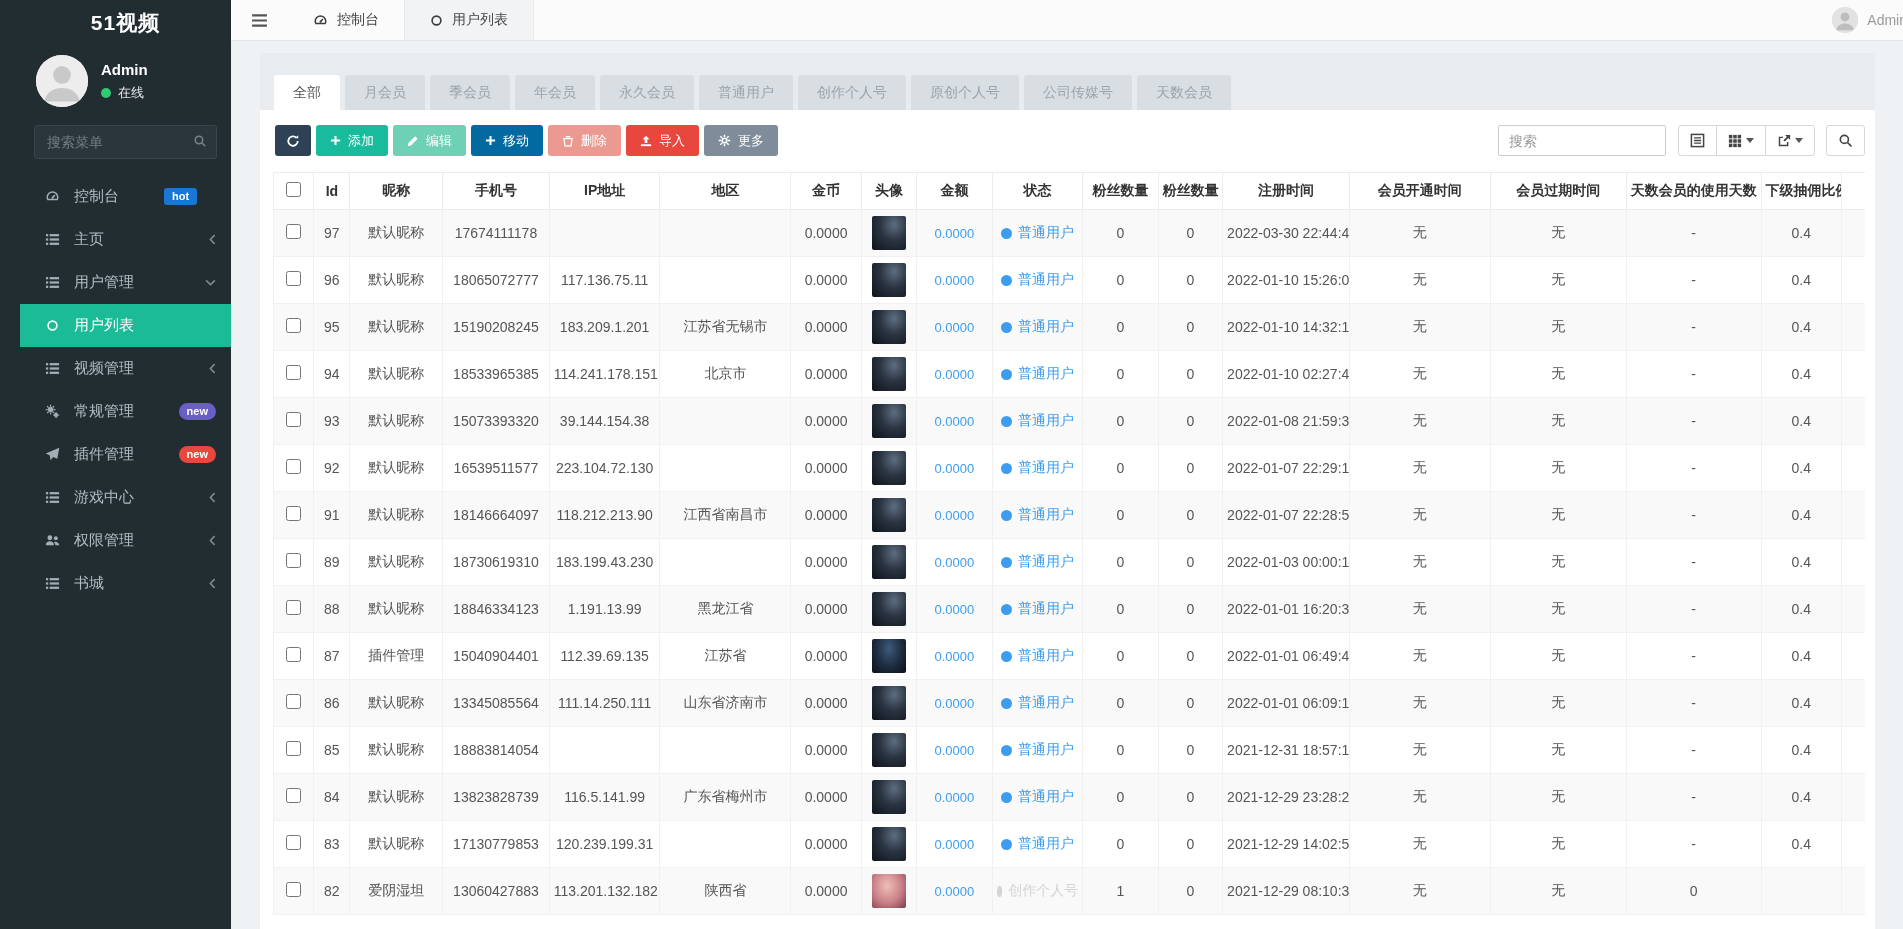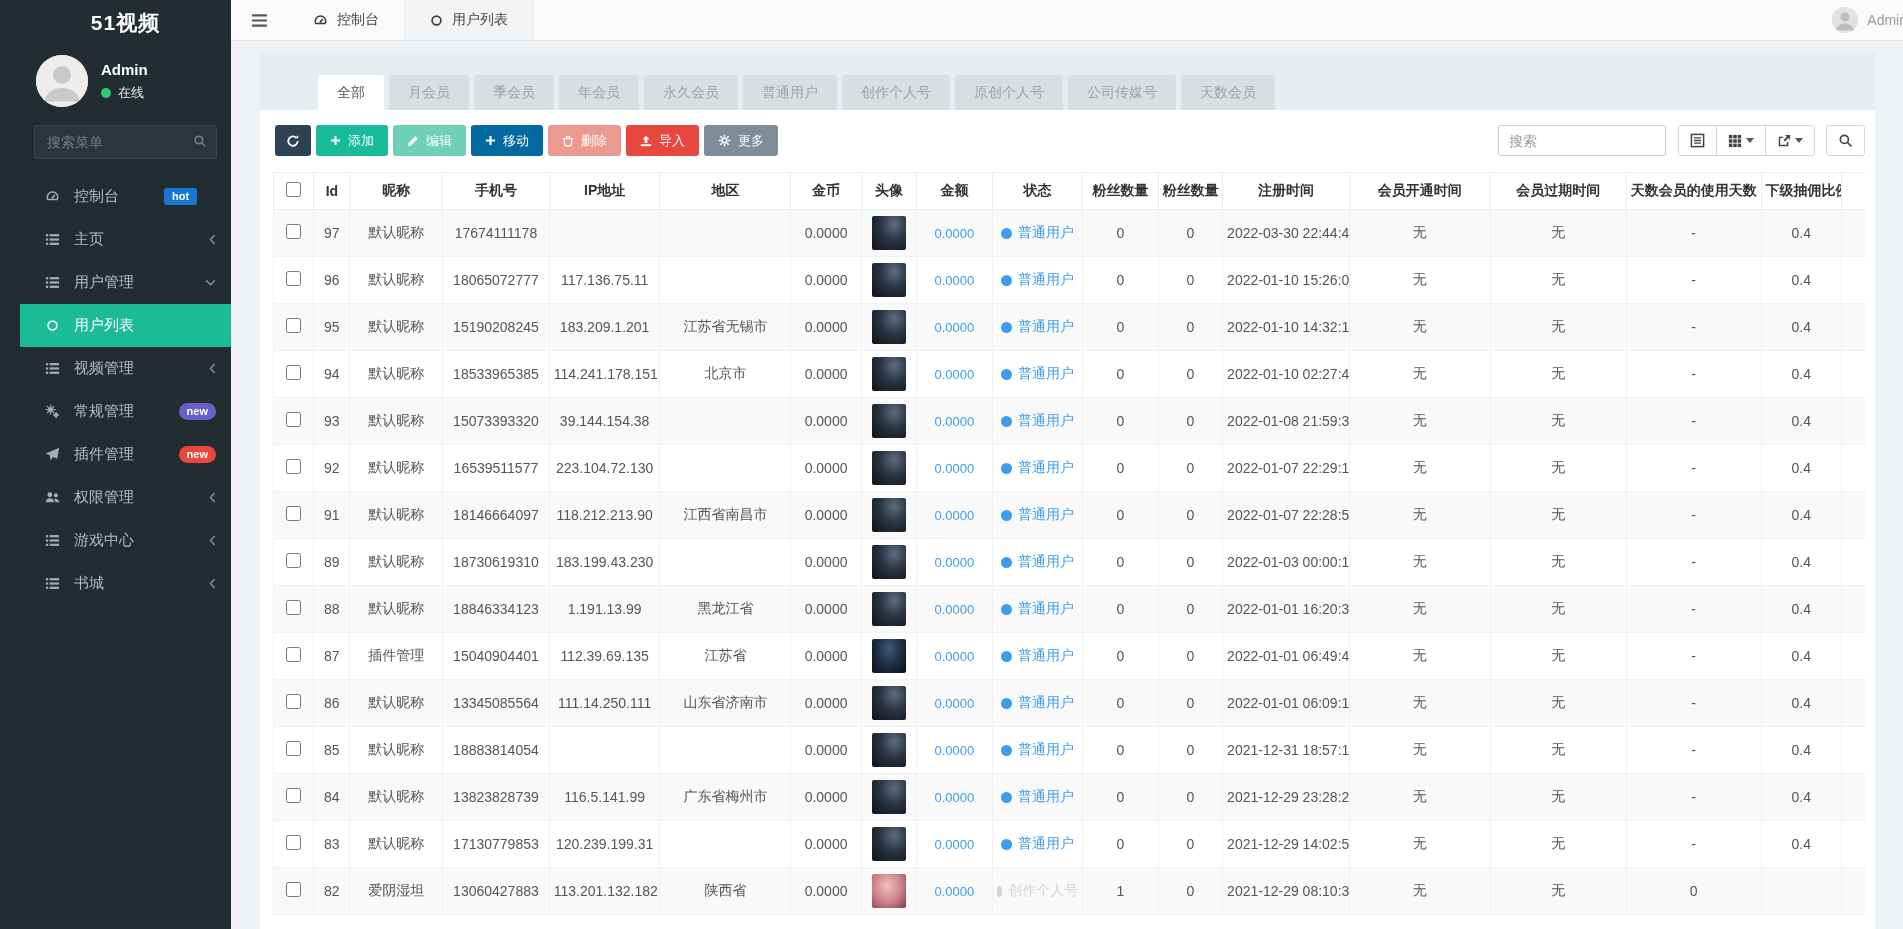--- a/index.html
+++ b/index.html
@@ -36,21 +36,21 @@
   .hamburger { display:flex; align-items:center; padding:0 20px; color:#555; cursor:pointer; }
   .top-tab { display:flex; align-items:center; gap:9px; padding:0 25px; font-size:14px; color:#454545; cursor:pointer; }
   .top-tab .ti { display:flex; color:#3c3c3c; }
   .top-tab.active { background:#f1f3f4; border-left:1px solid #e7eaec; border-right:1px solid #e7eaec; }
   .topbar-user { margin-left:auto; display:flex; align-items:center; gap:9px; color:#9a9a9a; font-size:14px; padding-right:2px; margin-right:-6px; }
   .mini-avatar { width:26px; height:26px; border-radius:50%; background:#e2e2e2; overflow:hidden; flex:none; }
   
   .content { padding:12px 28px 0 29px; height:calc(100% - 41px); }
   .panel { height:100%; display:flex; flex-direction:column; }
   .panel-heading { background:#e8ecef; padding:22px 14px 0; }
-  .chips { display:flex; gap:5px;margin-left:44px; }
+  .chips { display:flex; gap:5px; }
   .chip { height:35px; line-height:35px; padding:0 19px; background:#d9dee3; color:#9aa4ac; font-size:14px; border-radius:3px 3px 0 0; cursor:pointer; white-space:nowrap; }
   .chip.active { background:#fff; color:#555; }
   .panel-body { background:#fff; flex:1; padding:15px 10px 0 13px; }
   .toolbar-row { display:flex; align-items:center; margin-bottom:16px; padding-left:2px; }
   .btn { height:31px; border:none; border-radius:3px; color:#fff; font-size:13px; display:inline-flex; align-items:center; gap:7px; padding:0 14px; margin-right:5px; cursor:pointer; font-family:inherit; }
   .btn .bi { display:flex; }
   .btn.icon-only { padding:0 11px; }
   .table-tools { margin-left:auto; display:flex; align-items:center; }
   .tbl-search { width:168px; height:31px; border:1px solid #ccc; border-radius:2px; padding:0 10px; font-size:14px; color:#555; outline:none; margin-right:12px; }
   .tbl-search::placeholder { color:#999; }
@@ -201,45 +201,45 @@
           <svg viewBox="0 0 16 16" width="15" height="15" fill="currentColor">
             <path d="M15.2 .8L.8 7l4.1 1.9L6 14.2l2.6-3.6 4.5 2z"></path>
           </svg>
         </span>
         <span>插件管理</span>
         <span class="badge pill" style="background: rgb(231, 71, 60);">new</span>
       </div>
       <div class="side-item">
         <span class="mi">
           <svg viewBox="0 0 16 16" width="15" height="15" fill="currentColor">
-            <circle cx="5.2" cy="5" r="2.6"></circle>
-            <path d="M.8 13c0-2.6 2.1-4.2 4.4-4.2s4.4 1.6 4.4 4.2z"></path>
-            <circle cx="11.6" cy="5.6" r="2.1"></circle>
-            <path d="M10.8 9.3c2 .3 4.4 1.5 4.4 3.7h-4.1a6 6 0 0 0-1.6-3.1z"></path>
-          </svg>
-        </span>
-        <span>权限管理</span>
-        <span class="chev">
-          <svg viewBox="0 0 8 12" width="7" height="11">
-            <path d="M6.4 1L1.6 6l4.8 5" fill="none" stroke="currentColor" stroke-width="1.7"></path>
-          </svg>
-        </span>
-      </div>
-      <div class="side-item">
-        <span class="mi">
-          <svg viewBox="0 0 16 16" width="15" height="15" fill="currentColor">
             <rect x="1" y="2.2" width="2.4" height="2.4"></rect>
             <rect x="5" y="2.2" width="10" height="2.4"></rect>
             <rect x="1" y="6.8" width="2.4" height="2.4"></rect>
             <rect x="5" y="6.8" width="10" height="2.4"></rect>
             <rect x="1" y="11.4" width="2.4" height="2.4"></rect>
             <rect x="5" y="11.4" width="10" height="2.4"></rect>
           </svg>
         </span>
         <span>游戏中心</span>
+        <span class="chev">
+          <svg viewBox="0 0 8 12" width="7" height="11">
+            <path d="M6.4 1L1.6 6l4.8 5" fill="none" stroke="currentColor" stroke-width="1.7"></path>
+          </svg>
+        </span>
+      </div>
+      <div class="side-item">
+        <span class="mi">
+          <svg viewBox="0 0 16 16" width="15" height="15" fill="currentColor">
+            <circle cx="5.2" cy="5" r="2.6"></circle>
+            <path d="M.8 13c0-2.6 2.1-4.2 4.4-4.2s4.4 1.6 4.4 4.2z"></path>
+            <circle cx="11.6" cy="5.6" r="2.1"></circle>
+            <path d="M10.8 9.3c2 .3 4.4 1.5 4.4 3.7h-4.1a6 6 0 0 0-1.6-3.1z"></path>
+          </svg>
+        </span>
+        <span>权限管理</span>
         <span class="chev">
           <svg viewBox="0 0 8 12" width="7" height="11">
             <path d="M6.4 1L1.6 6l4.8 5" fill="none" stroke="currentColor" stroke-width="1.7"></path>
           </svg>
         </span>
       </div>
       <div class="side-item">
         <span class="mi">
           <svg viewBox="0 0 16 16" width="15" height="15" fill="currentColor">
             <rect x="1" y="2.2" width="2.4" height="2.4"></rect>

